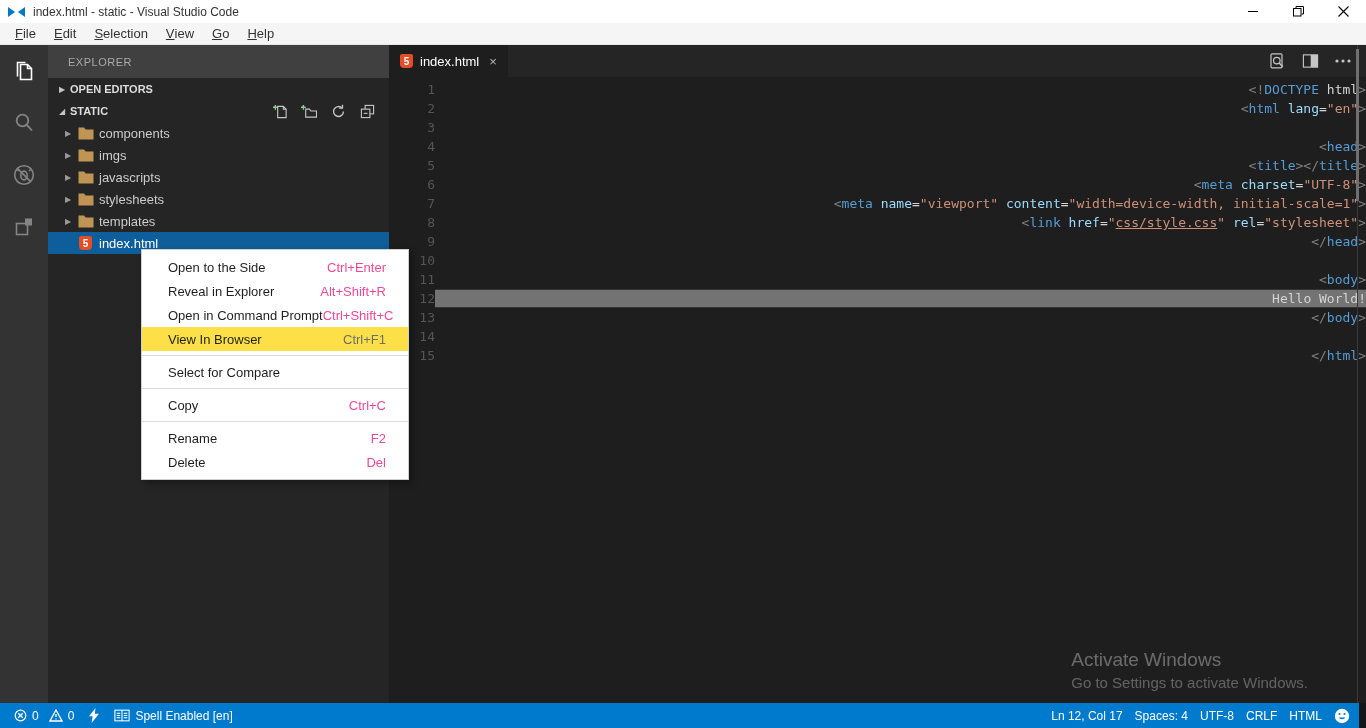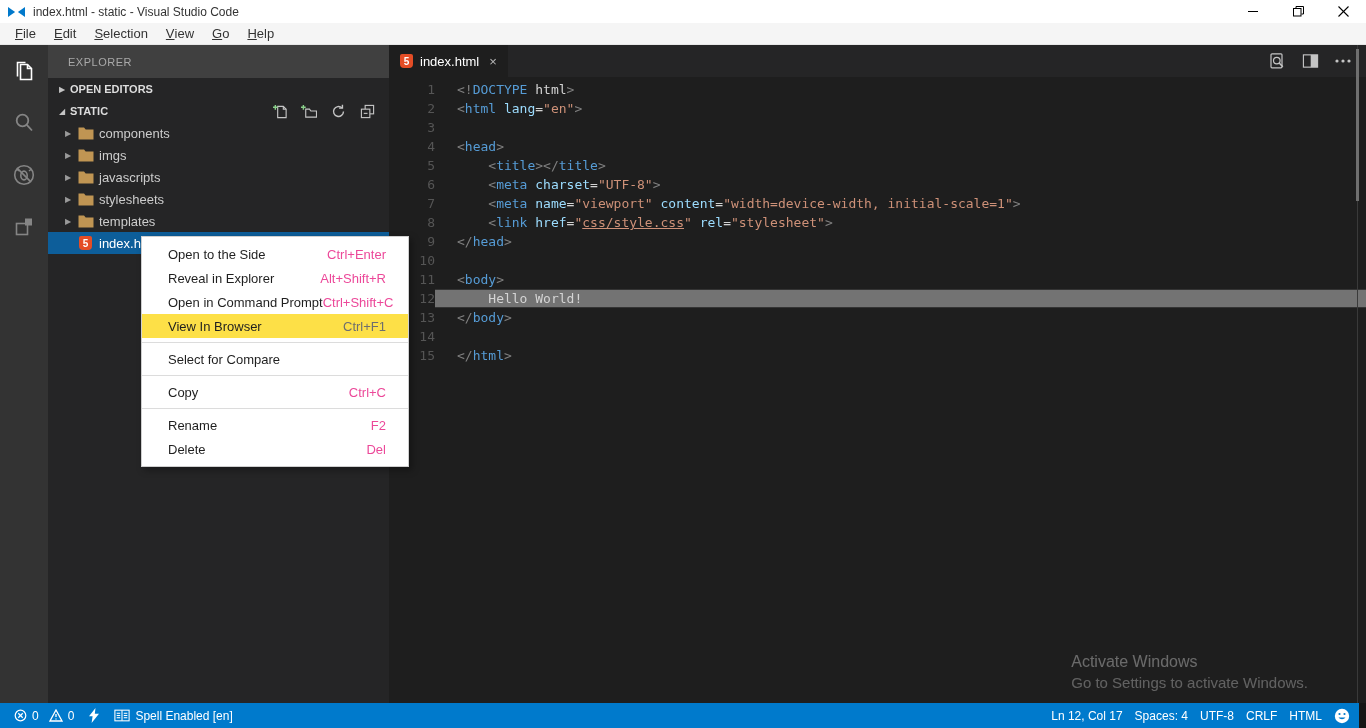--- a/index.html
+++ b/index.html
@@ -47,44 +47,44 @@
   .tab { background:#1e1e1e; display:flex; align-items:center; padding:0 11px; gap:7px; }
   .tab-label { font-size:13px; color:#ffffff; }
   .tab-close { color:#b8b8b8; font-size:13px; margin-left:3px; }
   .editor-actions { margin-left:auto; display:flex; align-items:center; gap:15px; padding-right:14px; }
   .ed-act { width:18px; height:18px; display:flex; align-items:center; justify-content:center; }
 
   .code { padding-top:3px; font-family:"DejaVu Sans Mono","Liberation Mono",monospace;
     font-size:13px; line-height:19px; flex:1; position:relative; }
   .code-line { height:19px; display:flex; white-space:pre; }
   .code-line .num { flex:0 0 46px; text-align:right; color:#555555; }
-  .code-line .ltext { flex:1; padding-left:22px; }
+  .code-line .ltext { flex:1; padding-left:22px;text-align:right; }
   .code-line.current .ltext { background:#737373; box-shadow:inset 0 1px 0 #343434, inset 0 -1px 0 #343434; }
   .tk-p { color:#808080; } .tk-tag { color:#569cd6; } .tk-attr { color:#9cdcfe; }
   .tk-str { color:#ce9178; } .tk-txt { color:#d4d4d4; }
   .tk-link { color:#ce9178; text-decoration:underline; }
 
   .watermark { position:absolute; right:58px; bottom:12px; text-align:left; pointer-events:none; }
-  .watermark .wm-title { font-size:16px; color:rgba(255,255,255,0.34); }
+  .watermark .wm-title { font-size:19px; color:rgba(255,255,255,0.34); }
   .watermark .wm-sub { font-size:15px; color:rgba(255,255,255,0.30); margin-top:3px; }
 
   .scroll-track { position:absolute; top:0; bottom:0; right:8px; width:1px; background:#3a3a3a; }
   .scroll-thumb { position:absolute; top:4px; right:7px; width:3px; height:152px; background:#6f6f6f; }
 
   
   .status-bar { height:25px; background:#007acc; color:#ffffff; display:flex; align-items:center;
     font-size:12px; flex:0 0 25px; position:relative; }
   .sb-left { display:flex; align-items:center; gap:6px; padding-left:14px; }
   .sb-seg { display:flex; align-items:center; gap:5px; }
   .sb-right { margin-left:auto; display:flex; align-items:center; gap:12px; padding-right:16px; }
   .sb-icon { display:flex; align-items:center; justify-content:center; }
   .status-corner { position:absolute; right:0; top:0; bottom:0; width:7px; background:#161616; }
 
   
-  .context-menu { position:absolute; left:141px; top:236px; width:268px; background:#ffffff;
+  .context-menu { position:absolute; left:141px; top:249px; width:268px; background:#ffffff;
     border:1px solid #cfcfcf; box-shadow:3px 3px 7px rgba(0,0,0,0.35); padding:5px 0; z-index:50;
     font-size:13px; color:#1f1f1f; }
   .cm-item { height:24px; display:flex; align-items:center; padding:0 22px 0 26px; }
   .cm-item.highlighted { background:#fde047;align-items:center; }
   .cm-label { flex:1; white-space:nowrap; }
   .cm-shortcut { color:#ec4899; white-space:nowrap; }
   .cm-item.highlighted .cm-shortcut { color:#6e6e6e; }
   .cm-sep { border-top:1px solid #dcdcdc; margin:4px 0; }
 </style>
 </head>

